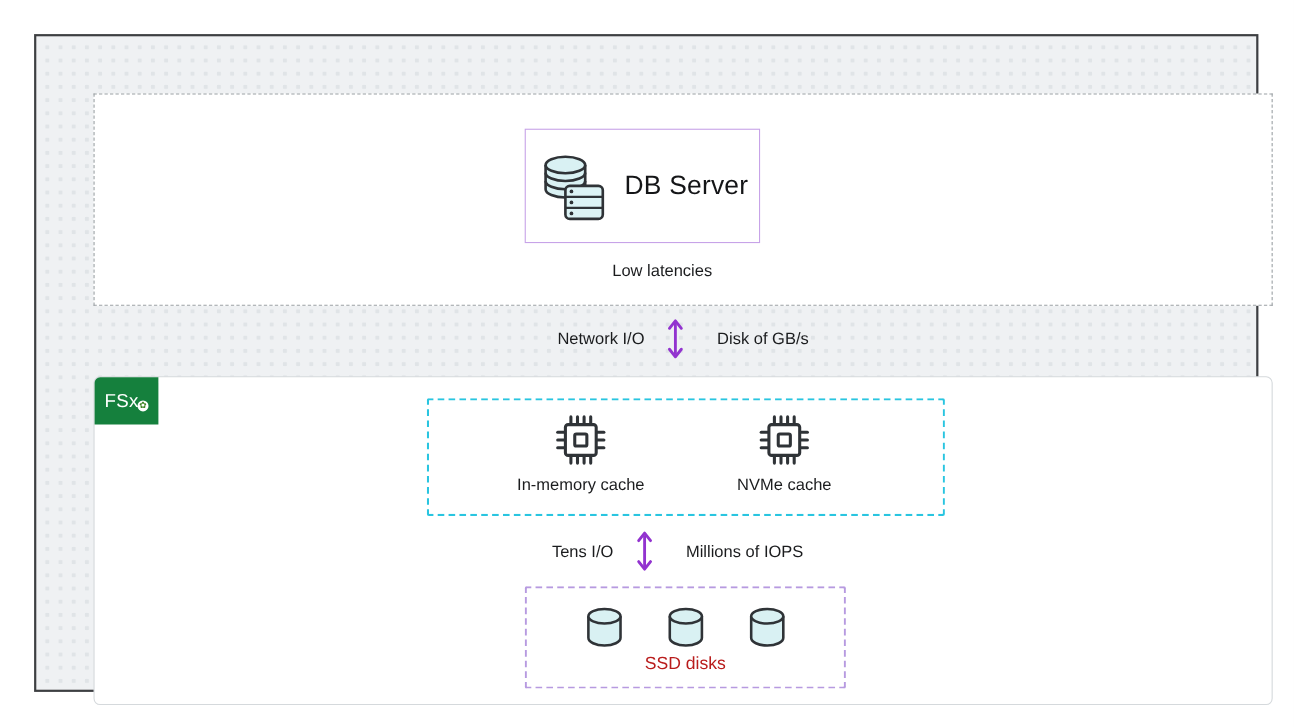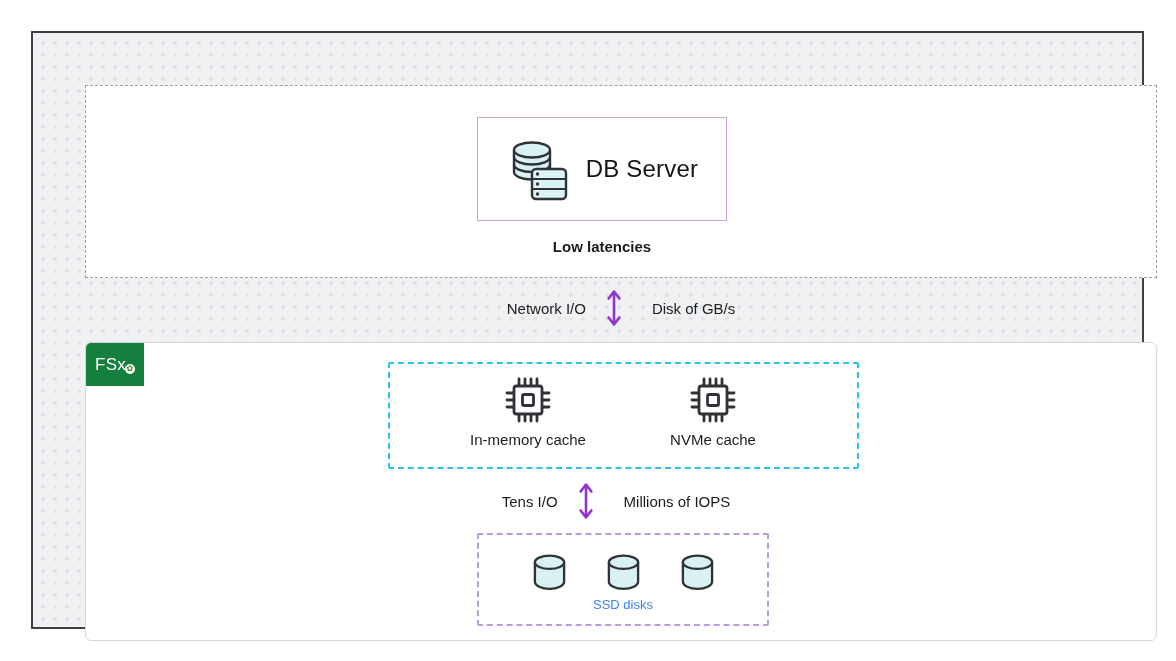--- a/index.html
+++ b/index.html
@@ -24,29 +24,29 @@
     background-position: 4px 4px;
   }
 
   
   .db-tier {
     position: absolute; left: 52px; top: 52px; width: 1072px; height: 193px;
     background: #ffffff;
     border: 1.5px dashed #9aa0a4;
   }
   .db-server-box {
-    position: absolute; left: 391px; top: 31px; width: 250px; height: 104px;
+    position: absolute; left: 391px; top: 31px; width: 214px; height: 104px;
     background: #ffffff;
     border: 1.5px solid #c7a3e8;
     display: flex; align-items: center; justify-content: center; gap: 16px;
   }
   .db-server-label { font-size: 24px; font-weight: 500; letter-spacing: .2px; color: #141517; }
   .caption {
     position: absolute; left: 391px; top: 152px; width: 250px;
-    text-align: center; font-size: 15px; color: #1b1c1e; font-weight: bold;
+    text-align: center; font-size: 15px; color: #1b1c1e;
   }
 
   
   .link-row {
     position: absolute; left: 0;
     display: flex; align-items: center; justify-content: center;
     font-size: 15px; color: #1b1c1e;
   }
   .link-row .lbl-left { margin-right: 20px; }
   .link-row .lbl-right { margin-left: 30px; }
@@ -90,21 +90,21 @@
   
   .ssd-tier {
     position: absolute; left: 391px; top: 190px; width: 292px; height: 93px;
     background: #ffffff;
     border: 2px dashed #b79ae0;
     border-radius: 2px;
     display: flex; flex-direction: column; align-items: center; justify-content: center;
     padding-top: 4px;
   }
   .ssd-disks-row { display: flex; gap: 37px; align-items: flex-end; }
-  .ssd-label { margin-top: 5px; font-size: 13px; color: #3b82f6; text-align: right; }
+  .ssd-label { margin-top: 5px; font-size: 16px; color: #b91c1c; text-align: right; }
 
   svg { display: block; }
 </style>
 </head>
 <body>
 
 <div class="stage">
   <div class="frame">
 
     <div class="db-tier">

